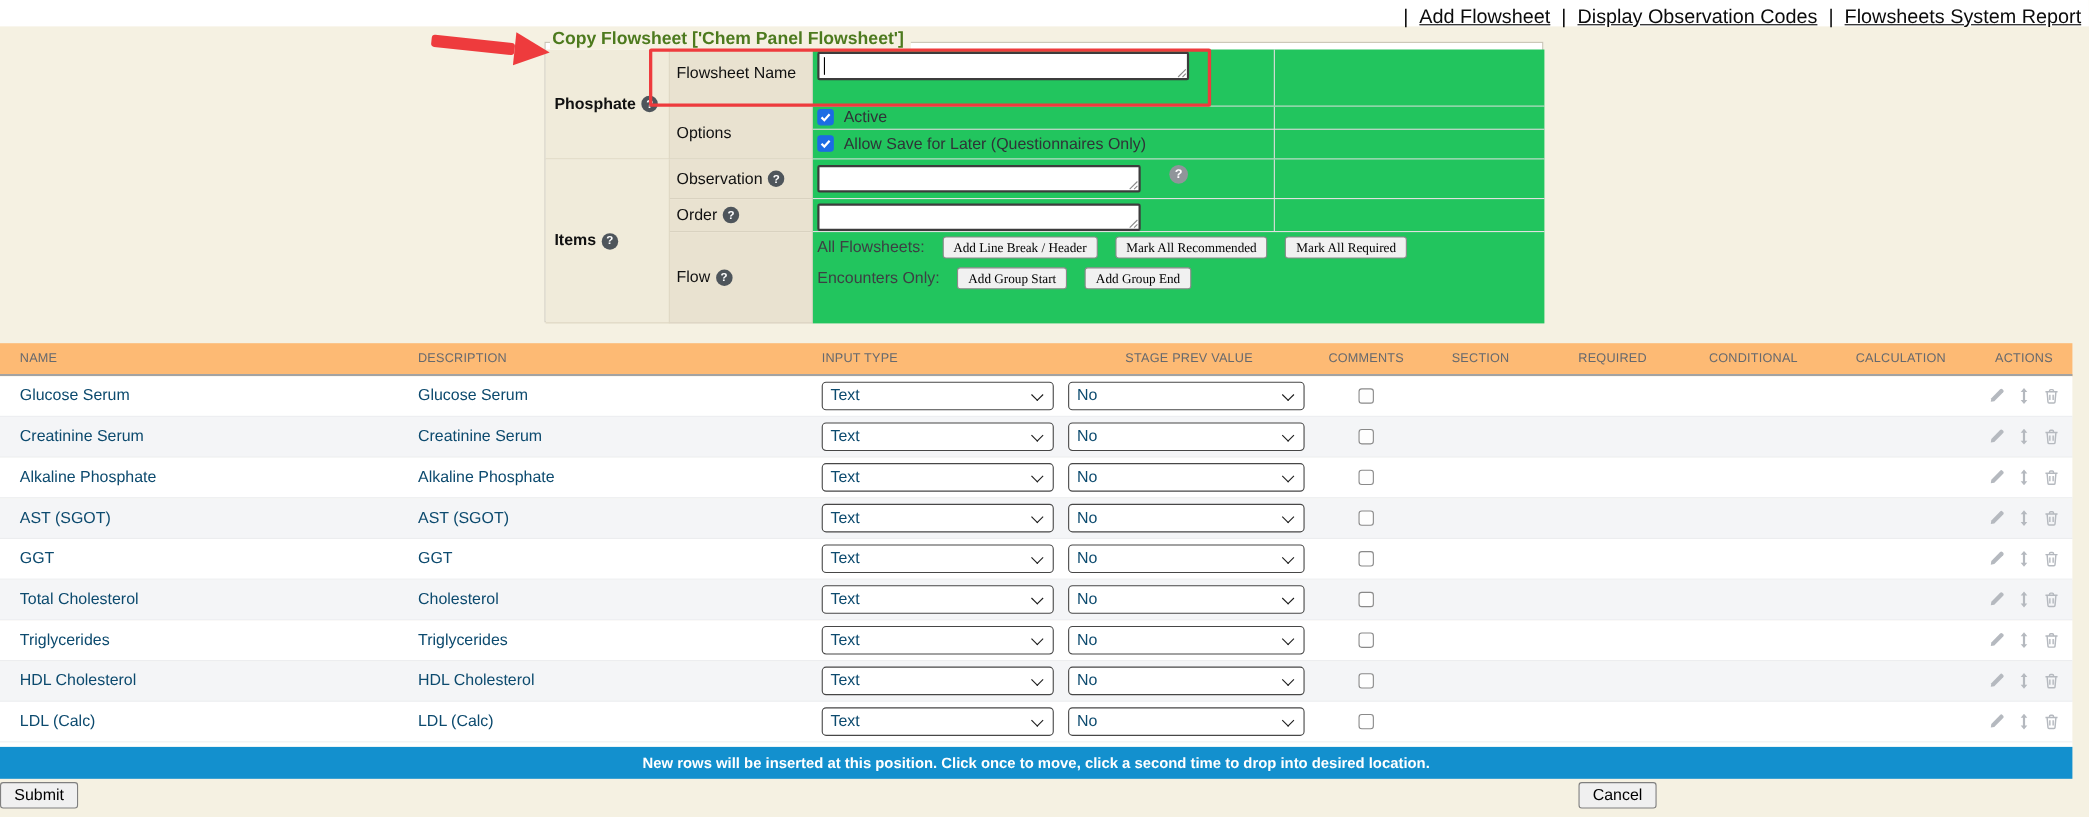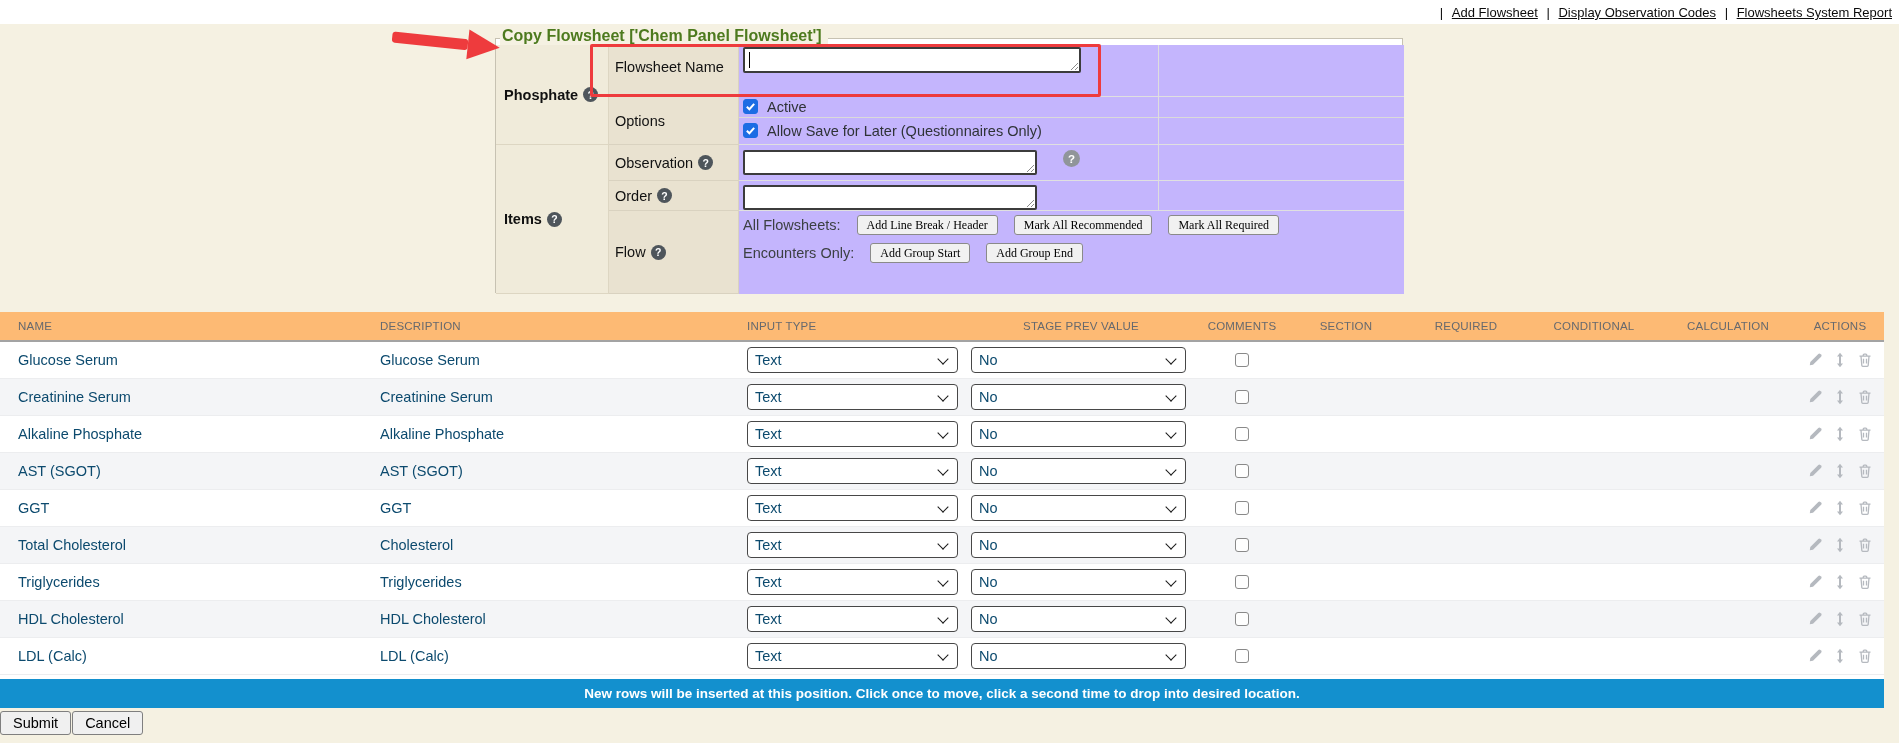--- a/index.html
+++ b/index.html
@@ -3,42 +3,42 @@
 <meta charset="utf-8">
 <style>
   html,body{margin:0;padding:0}
   body{
     width:1899px;height:743px;position:relative;overflow:hidden;
     background:#f5f1e2;font-family:"Liberation Sans",sans-serif;color:#111;
   }
   .white-band{position:absolute;left:0;top:0;width:1899px;height:24px;background:#ffffff}
 
   
-  .toplinks{position:absolute;top:5px;right:4px;font-size:13px;color:#0b0b0b;white-space:nowrap;z-index:2}
+  .toplinks{position:absolute;top:5px;right:4px;font-size:18px;color:#0b0b0b;white-space:nowrap;z-index:2}
   .toplinks a{color:#0b0b0b;text-decoration:underline;cursor:pointer;margin:0 3px}
   .toplinks .sep{margin:0 2px}
 
   
   .panel{position:absolute;left:495px;top:38px;width:908px;height:255px;background:#fff;
          border:1px solid #c7c2b2;box-sizing:border-box;z-index:1}
   .panel-title{position:absolute;left:500px;top:27px;z-index:5;background:#f5f1e2;
          padding:0 6px 0 2px;color:#4d7a1e;font-weight:bold;font-size:16px;white-space:nowrap}
   .cell{position:absolute;box-sizing:border-box;display:flex;align-items:center}
   .col-group{background:#f0ebda;border-right:1px solid #ddd6c2;border-bottom:1px solid #ddd6c2;
          font-weight:bold;font-size:14.5px;padding-left:8px;gap:5px}
   .col-sub{background:#e9e2d0;border-right:1px solid #d9d2c0;border-bottom:1px solid #d9d2c0;
          font-size:14.5px;padding-left:6px;gap:5px}
   #cell-props{left:0;top:6px;width:113px;height:100px}
   #cell-items{left:0;top:106px;width:113px;height:149px}
   #cell-sub-fname{left:113px;top:6px;width:130px;height:52px;align-items:flex-start;padding-top:14px}
   #cell-sub-options{left:113px;top:58px;width:130px;height:48px}
   #cell-sub-observation{left:113px;top:106px;width:130px;height:36px}
   #cell-sub-order{left:113px;top:142px;width:130px;height:30px}
   #cell-sub-flow{left:113px;top:172px;width:130px;height:83px}
-  .content{position:absolute;box-sizing:border-box;left:243px;width:665px;background:#c4b5fd}
+  .content{position:absolute;box-sizing:border-box;left:243px;width:665px;background:#22c55e}
   #content-fname{top:6px;height:52px;border-bottom:1px solid #e0e0e0}
   #content-options{top:58px;height:48px;border-bottom:1px solid #e0e0e0}
   #content-observation{top:106px;height:36px;border-bottom:1px solid #e0e0e0}
   #content-order{top:142px;height:30px;border-bottom:1px solid #e0e0e0}
   #content-flow{top:172px;height:83px;display:flex;flex-direction:column}
   .vdiv{position:absolute;left:419px;top:0;bottom:0;width:1px;background:#dedede}
 
   .help{width:15px;height:15px;min-width:15px;border-radius:50%;background:#4e555b;color:#fff;
         font-size:10.5px;font-weight:bold;display:inline-flex;align-items:center;justify-content:center;cursor:pointer}
   .help.light{background:#90959a;width:17px;height:17px;min-width:17px;font-size:11.5px}
@@ -91,21 +91,21 @@
        transform:rotate(-45deg);margin-top:-3px}
   .td-comments{display:flex;justify-content:center}
   .cb{width:14px;height:14px;border:1px solid #898989;border-radius:3px;background:#fefefe;cursor:pointer;box-sizing:border-box}
   .td-actions{display:flex;justify-content:center;gap:9px}
   .aicon{width:16px;height:16px;display:inline-flex;cursor:pointer}
   .gap-strip{height:4px;background:#fff}
   .insert-bar{height:29px;background:#1390ce;color:#fff;font-weight:bold;font-size:13.5px;
        display:flex;align-items:center;justify-content:center}
 
   
-  .footer{position:absolute;left:0;top:711px;width:1899px;display:flex;justify-content:flex-start;gap:1px;z-index:2}
+  .footer{position:absolute;left:0;top:711px;width:1506px;display:flex;justify-content:space-between;gap:1px;z-index:2}
   .form-btn{font-family:inherit;font-size:14.5px;padding:3px 12px;background:#f0f0f0;border:1px solid #7f7f7f;
        border-radius:3px;color:#000;cursor:pointer}
 </style>
 </head>
 <body>
 
 <div class="white-band"></div>
 
 <div class="toplinks">
   <span class="sep">|</span>

